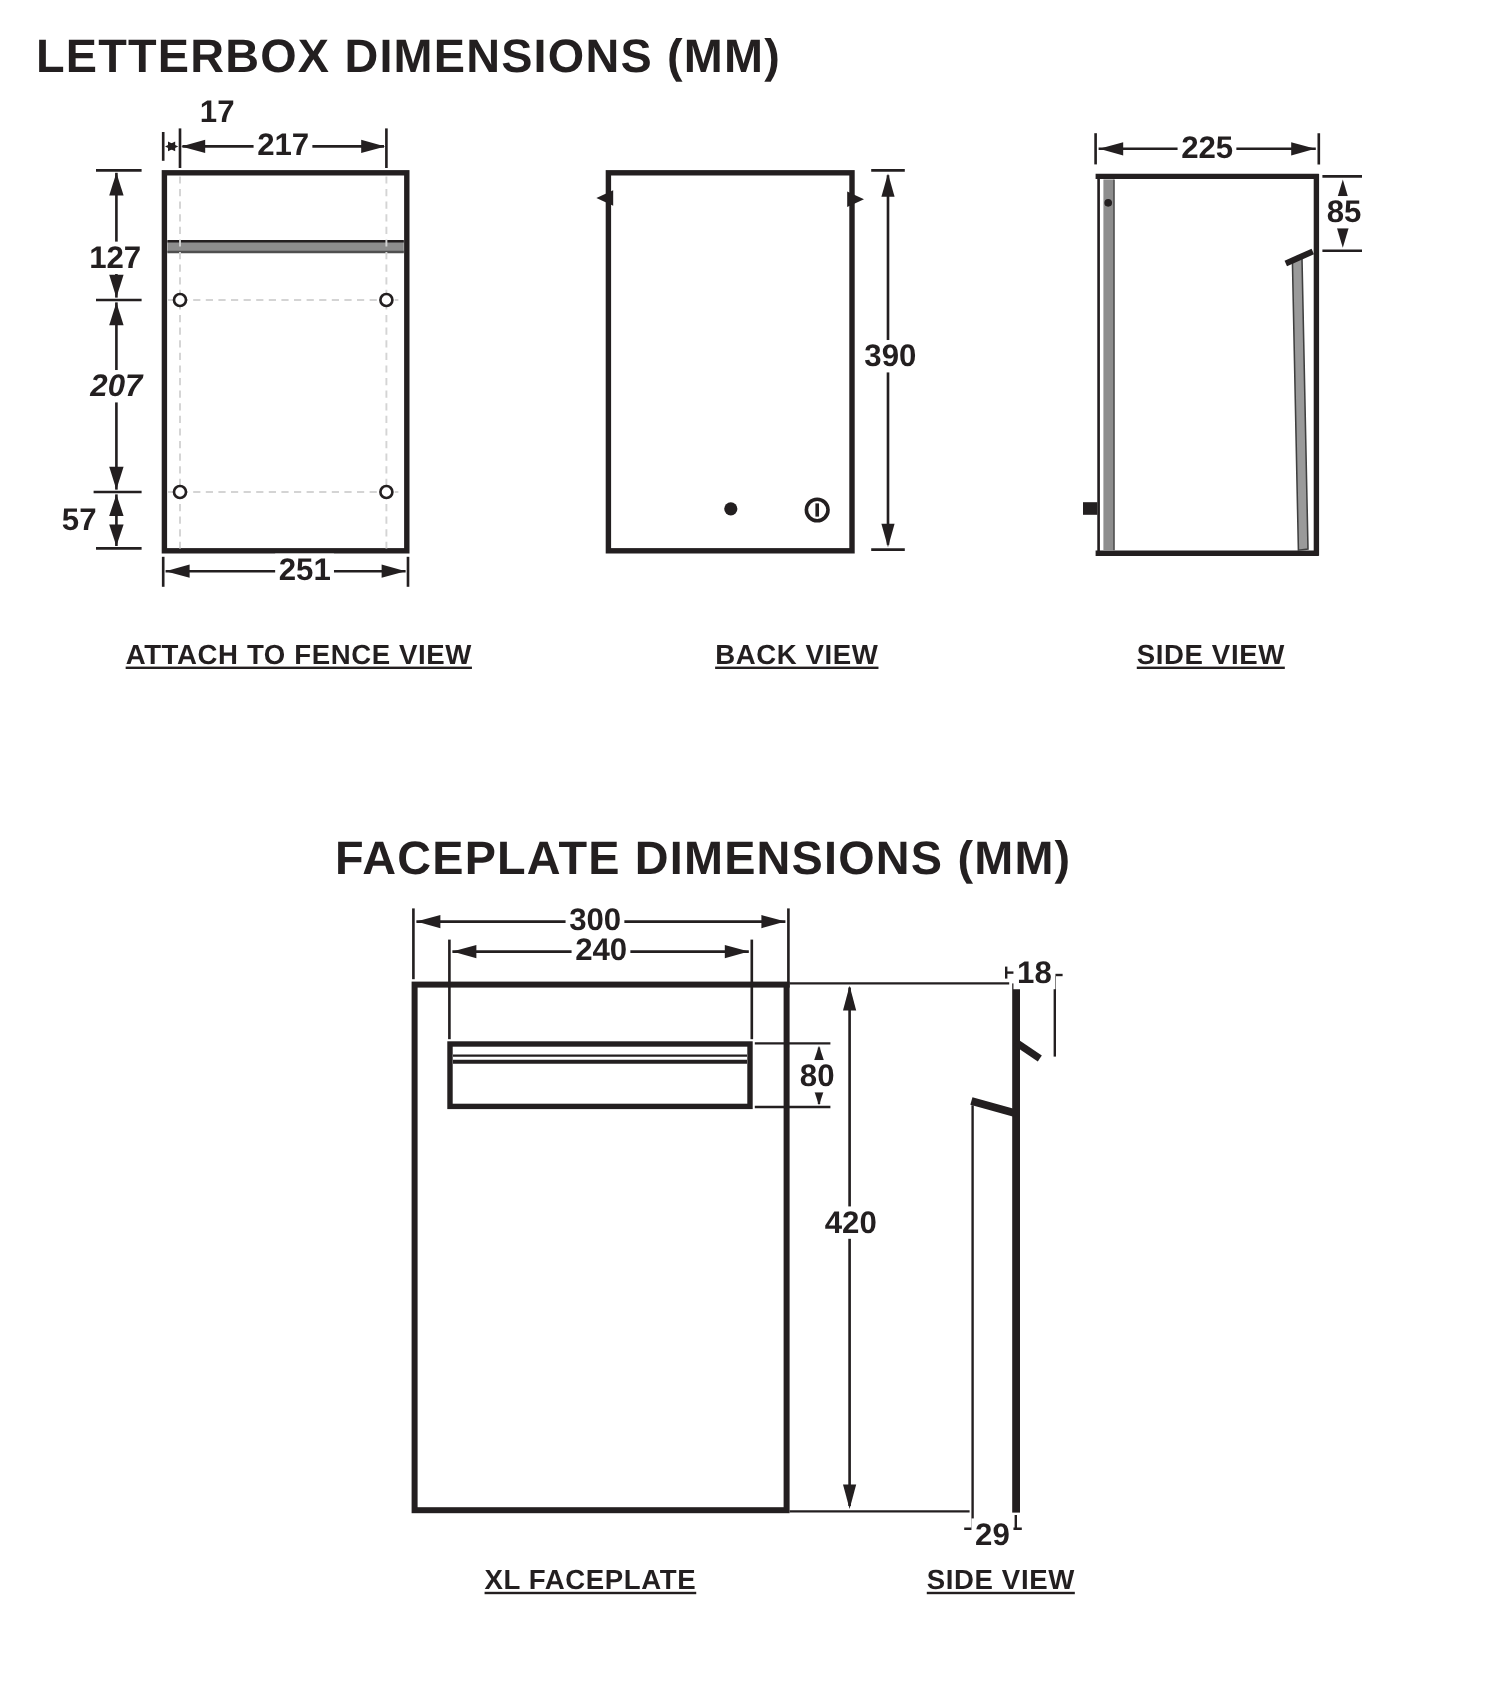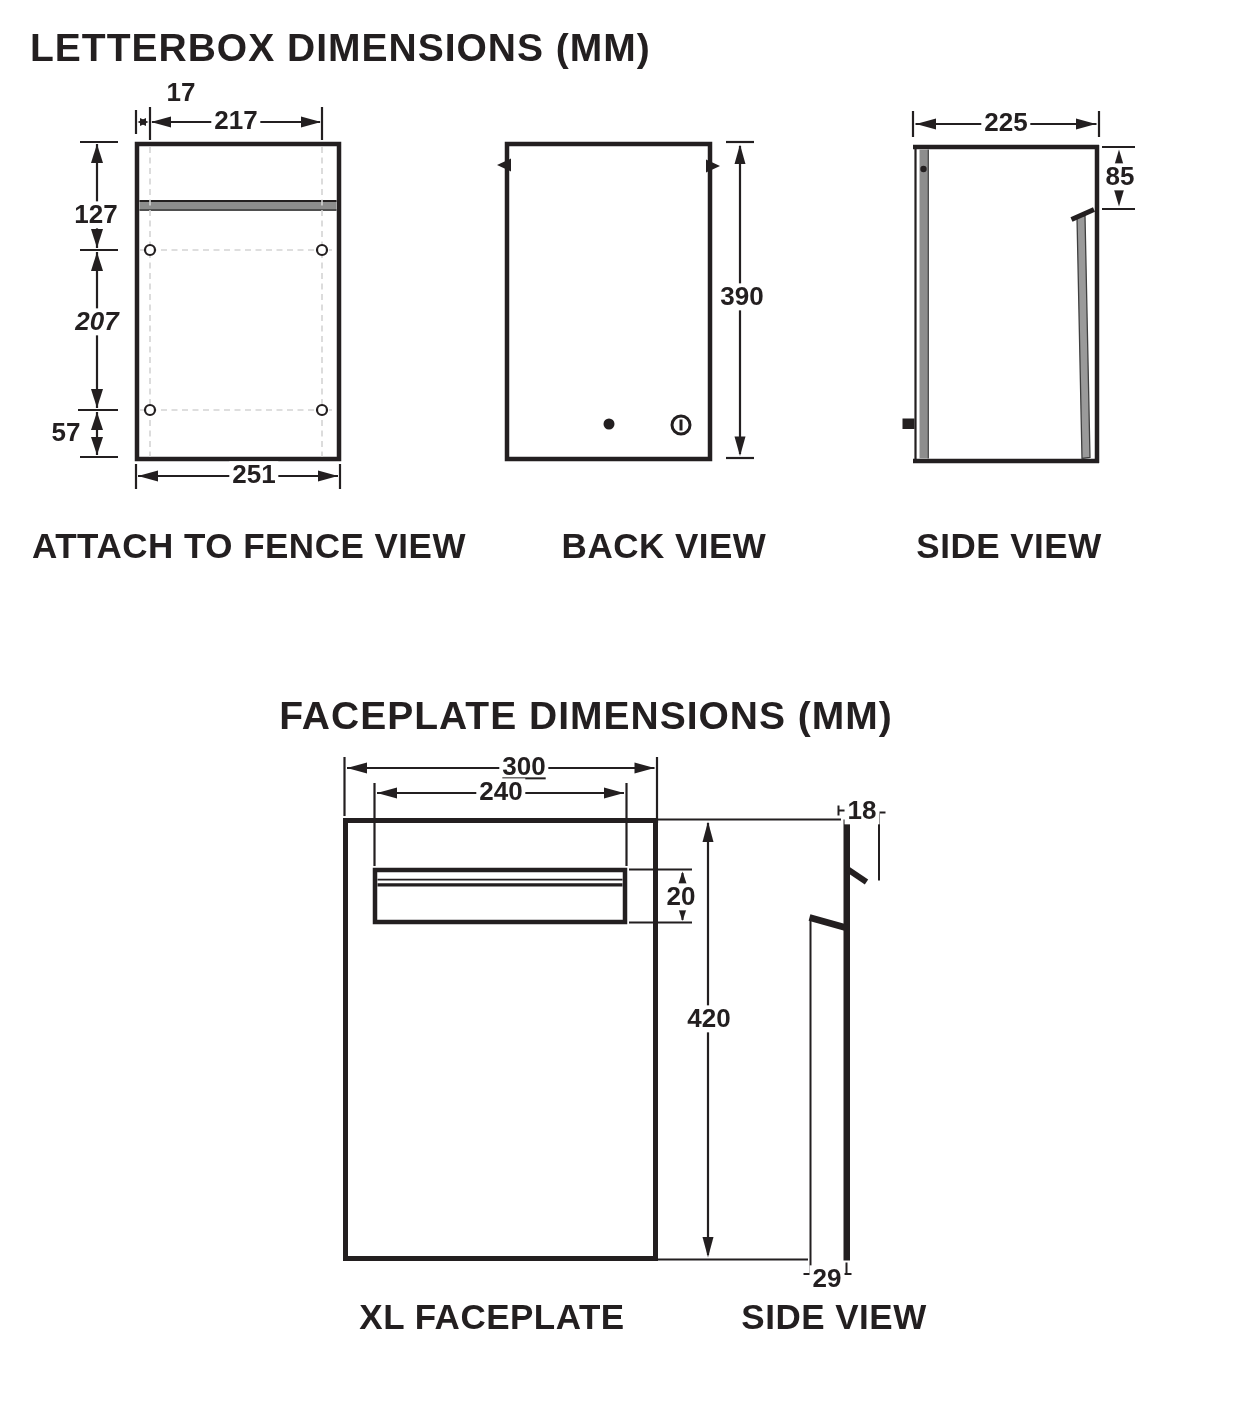--- a/index.html
+++ b/index.html
@@ -1,21 +1,21 @@
 <!DOCTYPE html>
 <html><head>
 <meta charset="utf-8">
 <style>
   html,body{margin:0;padding:0;background:#ffffff;}
   #sheet{position:relative;width:1244px;height:1406px;background:#ffffff;overflow:hidden;
          font-family:"Liberation Sans", sans-serif;color:#231f20;}
   #linework{position:absolute;left:0;top:0;}
   .txt{position:absolute;white-space:nowrap;color:#231f20;}
   .title{font-size:39px;font-weight:700;letter-spacing:1px;}
-  .viewlabel{font-size:35px;font-weight:600;letter-spacing:0.5px;transform:translate(-50%,-50%);}
+  .viewlabel{font-size:23px;font-weight:600;letter-spacing:0.5px;transform:translate(-50%,-50%);text-decoration:underline;}
   .dim{font-size:26px;font-weight:600;background:#ffffff;padding:0 3px;transform:translate(-50%,-50%);line-height:1.05;}
   .center{transform:translate(-50%,-50%);}
 </style>
 </head>
 <body>
 
 <div id="sheet">
 
   <svg id="linework" width="1244" height="1406" viewBox="0 0 1244 1406">
 
@@ -167,23 +167,23 @@
   <div class="txt dim" style="left:742px;top:297px;">390</div>
   <div class="txt dim" style="left:1006px;top:123px;">225</div>
   <div class="txt dim" style="left:1120px;top:177px;">85</div>
 
   <div class="txt viewlabel" style="left:249px;top:546px;">ATTACH TO FENCE VIEW</div>
   <div class="txt viewlabel" style="left:637px;top:546px;margin-left:27px;">BACK VIEW</div>
   <div class="txt viewlabel" style="left:1009px;top:546px;">SIDE VIEW</div>
 
   <div class="txt title center" style="left:586px;top:716px;">FACEPLATE DIMENSIONS (MM)</div>
 
-  <div class="txt dim" style="left:524px;top:767px;text-decoration:underline;">300</div>
+  <div class="txt dim" style="left:496px;top:767px;">300</div>
   <div class="txt dim" style="left:501px;top:792px;">240</div>
-  <div class="txt dim" style="left:681px;top:897px;">20</div>
+  <div class="txt dim" style="left:681px;top:897px;">80</div>
   <div class="txt dim" style="left:709px;top:1019px;text-align:right;">420</div>
   <div class="txt dim" style="left:862px;top:811px;">18</div>
   <div class="txt dim" style="left:827px;top:1279px;">29</div>
 
   <div class="txt viewlabel" style="left:492px;top:1317px;">XL FACEPLATE</div>
   <div class="txt viewlabel" style="left:834px;top:1317px;">SIDE VIEW</div>
 
 </div>
 
 </body></html>

